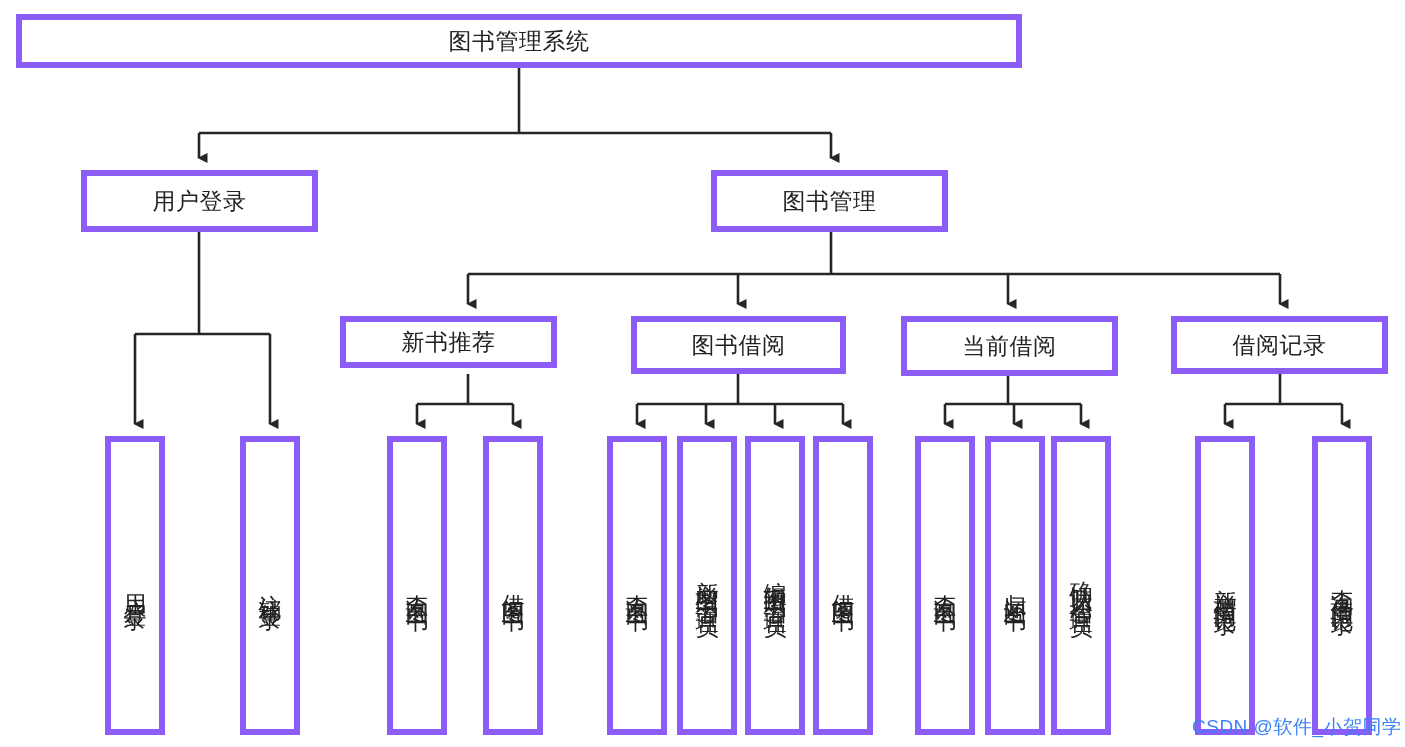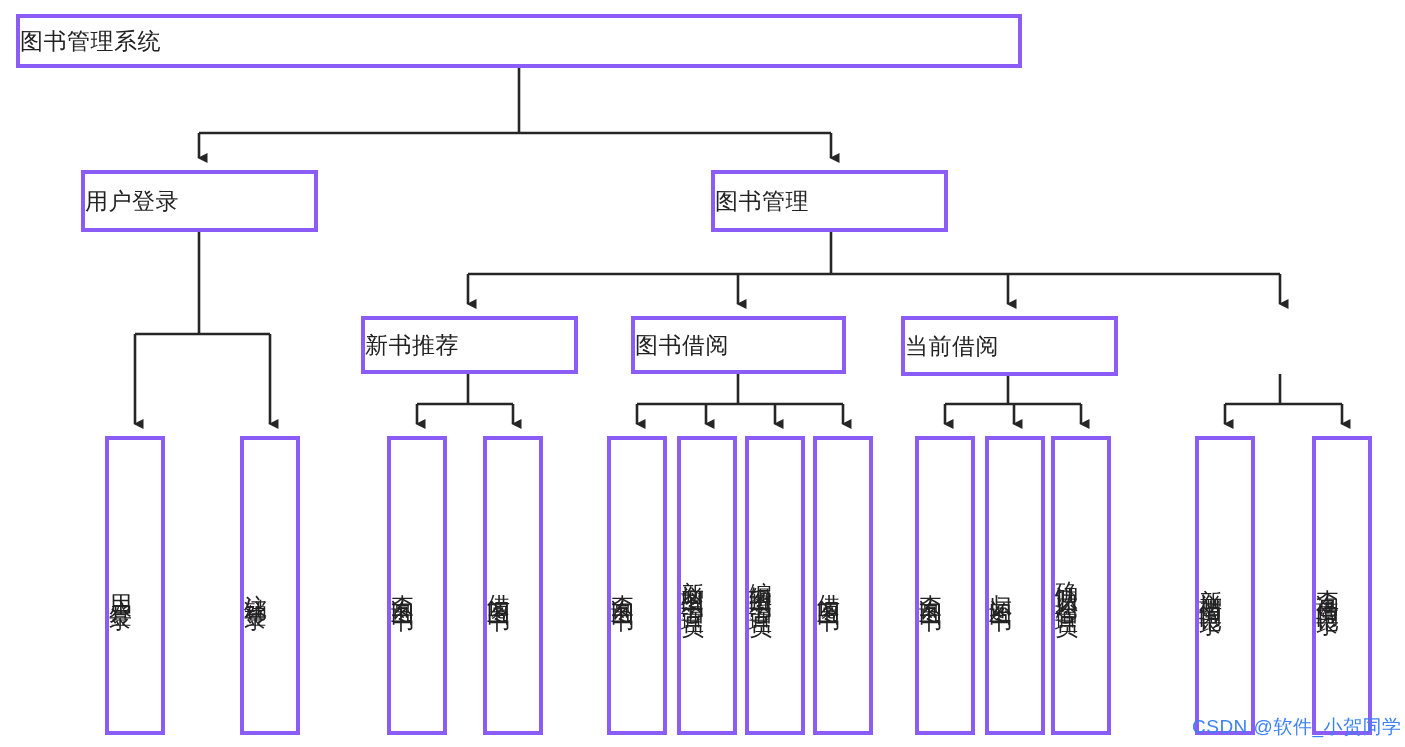--- a/index.html
+++ b/index.html
@@ -22,23 +22,24 @@
     left: 0;
     top: 0;
     width: 1405px;
     height: 747px;
     pointer-events: none;
   }
   .node {
     position: absolute;
     box-sizing: border-box;
     background: #ffffff;
-    border: 4px solid #8b5cf6;
+    border: 6px solid #8b5cf6;
     display: flex;
     align-items: center;
+    justify-content: center;
     color: #222222;
   }
   .node.horiz {
     font-size: 23px;
     letter-spacing: 0.5px;
   }
   .node.vert {
     font-size: 23px;
   }
   .node.vert .vtext {
@@ -120,28 +121,31 @@
     <span>图书管理系统</span>
   </div>
 
   <div class="node horiz" style="left:81px; top:170px; width:237px; height:62px;">
     <span>用户登录</span>
   </div>
   <div class="node horiz" style="left:711px; top:170px; width:237px; height:62px;">
     <span>图书管理</span>
   </div>
 
-  <div class="node horiz" style="left:361px; top:316px; width:217px; height:58px;">
+  <div class="node horiz" style="left:340px; top:316px; width:217px; height:52px;">
     <span>新书推荐</span>
   </div>
   <div class="node horiz" style="left:631px; top:316px; width:215px; height:58px;">
     <span>图书借阅</span>
   </div>
   <div class="node horiz" style="left:901px; top:316px; width:217px; height:60px;">
     <span>当前借阅</span>
+  </div>
+  <div class="node horiz" style="left:1171px; top:316px; width:217px; height:58px;">
+    <span>借阅记录</span>
   </div>
 
   <div class="node vert" style="left:105px; top:436px; width:60px; height:299px;">
     <span class="vtext">用户登录</span>
   </div>
   <div class="node vert" style="left:240px; top:436px; width:60px; height:299px;">
     <span class="vtext">注销登录</span>
   </div>
   <div class="node vert" style="left:387px; top:436px; width:60px; height:299px;">
     <span class="vtext">查询图书</span>

